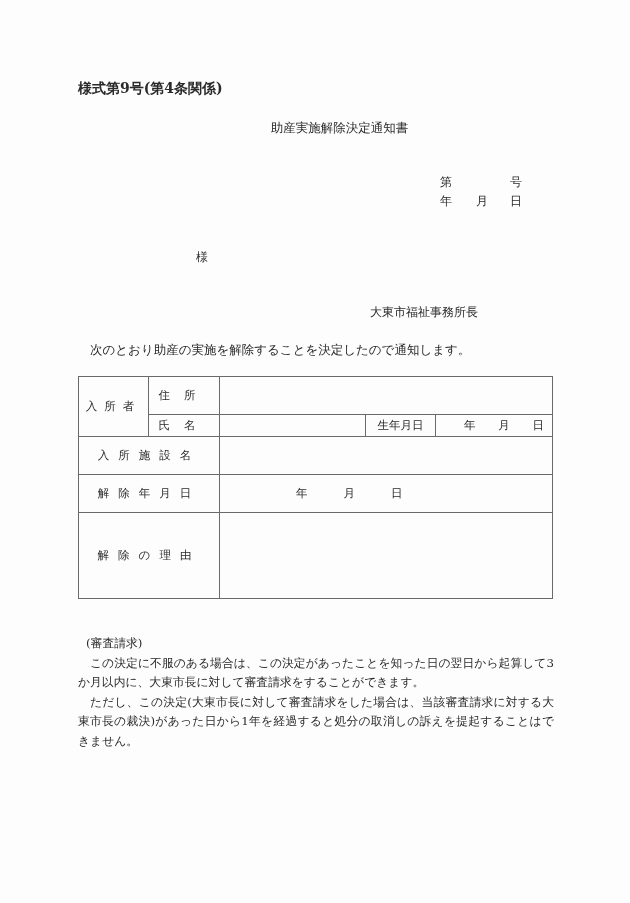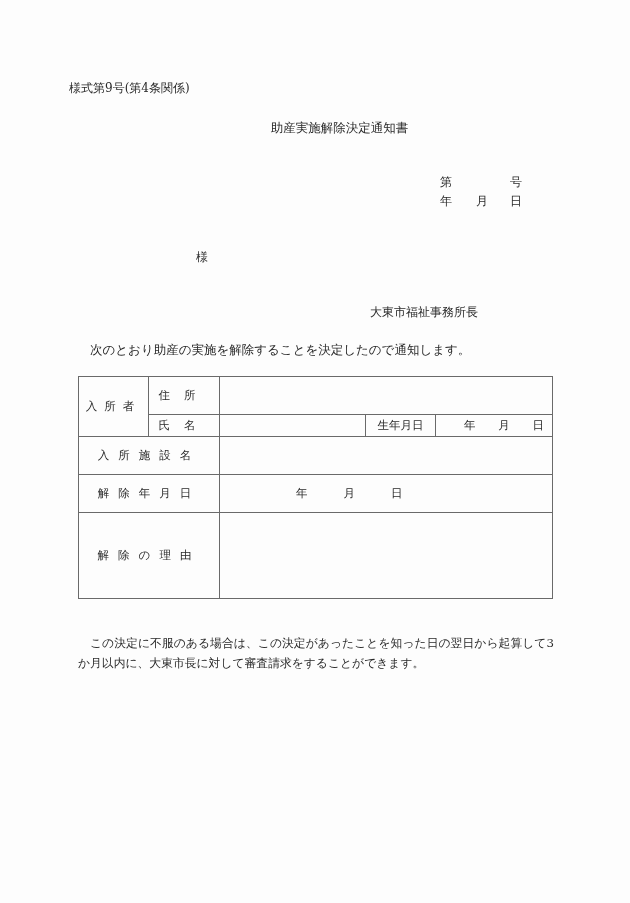--- a/index.html
+++ b/index.html
@@ -5,21 +5,21 @@
   html, body { margin: 0; padding: 0; }
   body {
     width: 630px; height: 903px;
     background: #fdfdfd;
     position: relative;
     font-family: "DejaVu Serif", "Liberation Serif", serif;
     color: #2a2a2a;
     overflow: hidden;
   }
   .abs { position: absolute; white-space: nowrap; }
-  .form-no { left: 69px; top: 80px; font-size: 12px; }
+  .form-no { left: 78px; top: 80px; font-size: 14px; font-weight: bold; }
   .title { left: 0; width: 630px; text-align: center; top: 120px; font-size: 12.5px; padding-left: 2px; box-sizing: border-box; }
   .title span { position: relative; left: 2px; margin-left: 43px; }
   .num-label { left: 440px; top: 174px; font-size: 12px; }
   .num-suffix { left: 510px; top: 174px; font-size: 12px; }
   .date-y { left: 440px; top: 193px; font-size: 12px; }
   .date-m { left: 476px; top: 193px; font-size: 12px; }
   .date-d { left: 510px; top: 193px; font-size: 12px; }
   .addressee { left: 196px; top: 249px; font-size: 12px; }
   .issuer { left: 370px; top: 304px; font-size: 12px; text-align: center; }
   .intro { left: 90px; top: 342px; font-size: 12.5px; }
@@ -101,14 +101,16 @@
     </td>
   </tr>
   <tr style="height:86px">
     <td colspan="2"><span class="sp">解除の理由</span></td>
     <td colspan="3"></td>
   </tr>
 </tbody>
   </table>
 
 <div class="notes">
+  <p class="heading">(審査請求)</p>
   <p>この決定に不服のある場合は、この決定があったことを知った日の翌日から起算して3か月以内に、大東市長に対して審査請求をすることができます。</p>
+  <p>ただし、この決定(大東市長に対して審査請求をした場合は、当該審査請求に対する大東市長の裁決)があった日から1年を経過すると処分の取消しの訴えを提起することはできません。</p>
 </div>
 
 </body></html>

